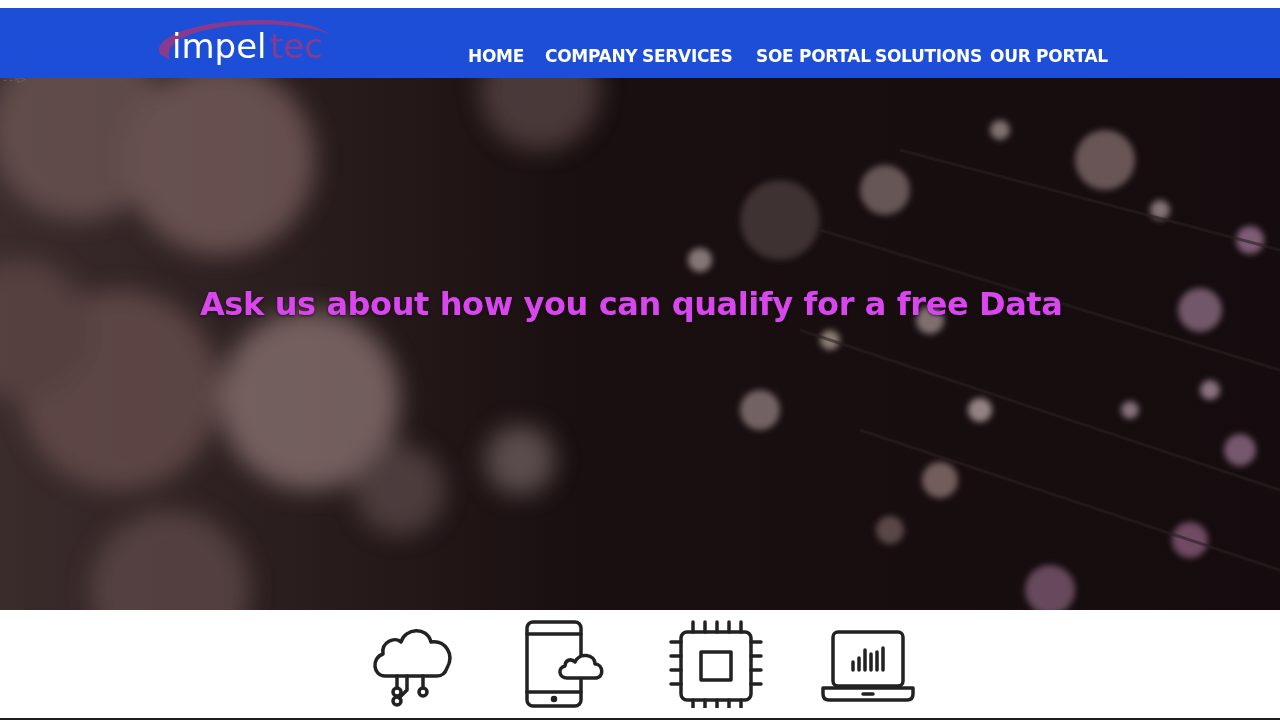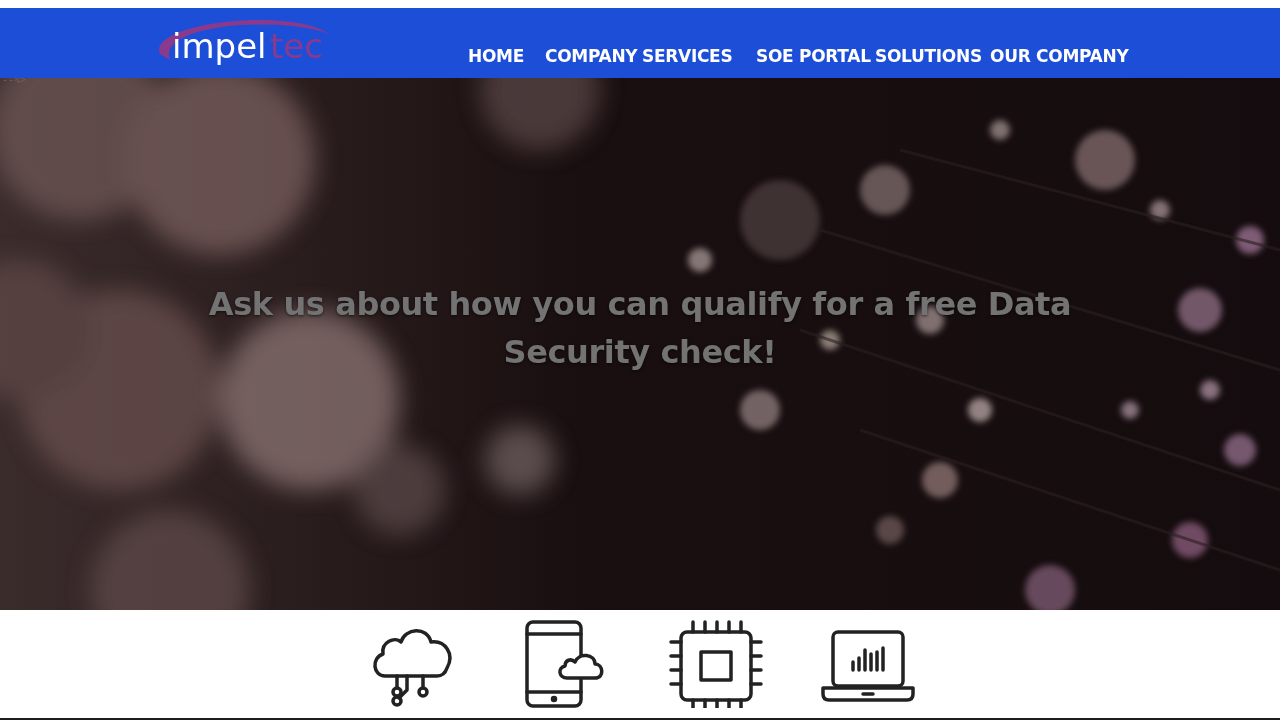--- a/index.html
+++ b/index.html
@@ -25,22 +25,22 @@
   .hero {
     position: absolute; top: 70px; left: 0; width: 1280px; height: 540px; overflow: hidden;
     background: #1a1011;
   }
   .hero svg.bg { position: absolute; left: 0; top: 0; }
   .stray {
     position: absolute; left: 2px; top: 4px; font-size: 10px; color: #6a6068;
     font-family: "DejaVu Sans Mono", monospace; z-index: 3;
   }
   .headline {
-    position: absolute; left: 200px; width: 880px; top: 210px; text-align: center;
-    color: #737373; font-weight: bold; font-size: 32px; line-height: 48px;
+    position: absolute; left: 200px; width: 880px; top: 210px; text-align: left;
+    color: #d946ef; font-weight: bold; font-size: 32px; line-height: 48px;
     letter-spacing: -0.4px; z-index: 3;
     text-shadow: 0 1px 3px rgba(0,0,0,0.6);
   }
   .features {
     position: absolute; top: 610px; left: 0; width: 1280px; height: 110px; background: #ffffff;
   }
   .feature {
     position: absolute; top: 8px; width: 120px; height: 110px; cursor: pointer;
   }
   .feature svg { position: absolute; left: 10px; top: 0; }
@@ -62,21 +62,21 @@
       <text x="20" y="42" font-family="DejaVu Sans, sans-serif" font-size="34" fill="#ffffff">impel</text>
       <text x="118" y="42" font-family="DejaVu Sans, sans-serif" font-size="34" fill="#8a3a8c">tec</text>
     </svg>
   </div>
   <nav class="nav">
     <a style="left:468px">HOME</a>
     <a style="left:545px">COMPANY</a>
     <a style="left:642px">SERVICES</a>
     <a style="left:756px">SOE PORTAL</a>
     <a style="left:875px">SOLUTIONS</a>
-    <a style="left:990px">OUR COMPANY</a>
+    <a style="left:990px">OUR PORTAL</a>
   </nav>
 </div>
 
 <div class="hero">
   <svg class="bg" width="1280" height="540">
     <defs>
       <filter id="blur12">
           <feGaussianBlur stdDeviation="12"></feGaussianBlur>
         </filter>
       <filter id="blur4">
@@ -124,21 +124,20 @@
     <g stroke="#2a2020" stroke-width="3" opacity="0.6">
       <line x1="820" y1="160" x2="1280" y2="300"></line>
       <line x1="800" y1="260" x2="1280" y2="420"></line>
       <line x1="860" y1="360" x2="1280" y2="500"></line>
       <line x1="900" y1="80" x2="1280" y2="180"></line>
     </g>
   </svg>
   <div class="stray">--%&gt;</div>
   <h1 class="headline" style="margin:0">
     <span>Ask us about how you can qualify for a free Data</span><br>
-    <span>Security check!</span>
   </h1>
 </div>
 
 <div class="features">
   <div class="feature" style="left:355px">
     <svg width="100" height="90" viewBox="0 0 100 90" fill="none" stroke="#222" stroke-width="3.5" stroke-linecap="round" stroke-linejoin="round">
       <path d="M20 58 C 8 58, 6 40, 18 36 C 16 24, 30 18, 36 24 C 40 10, 62 8, 66 24 C 80 22, 90 36, 82 50 C 80 56, 76 58, 72 58 Z"></path>
       <path d="M42 58 V72 L34 80"></path>
       <path d="M32 58 V70"></path>
       <path d="M58 58 V70"></path>

